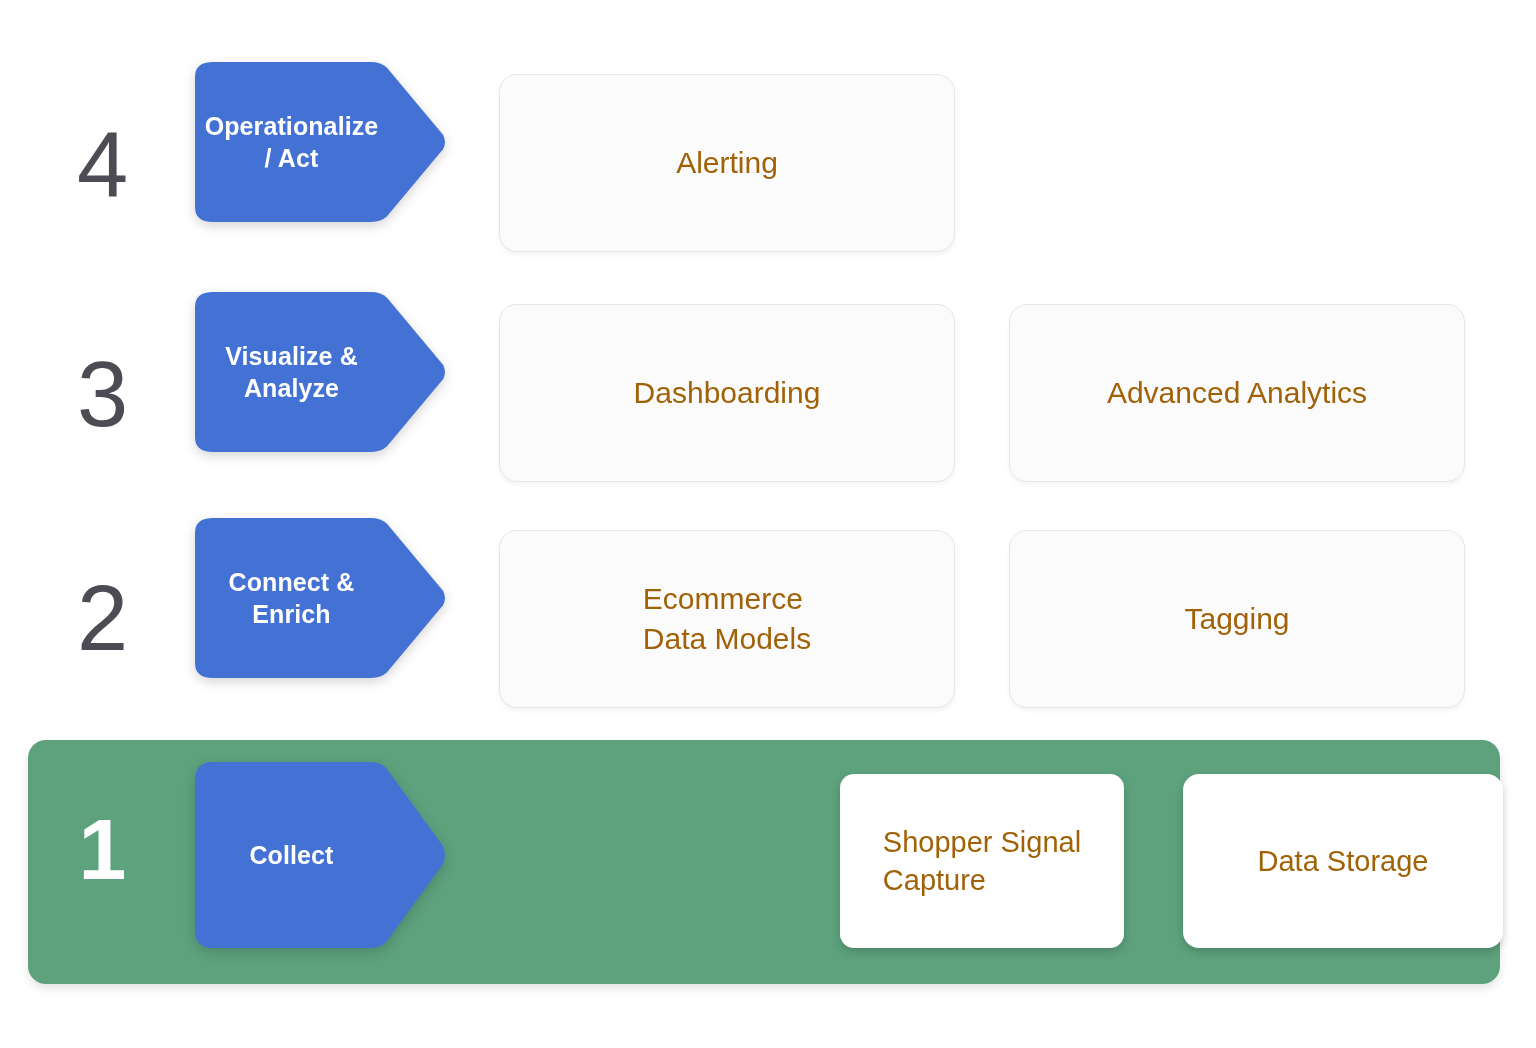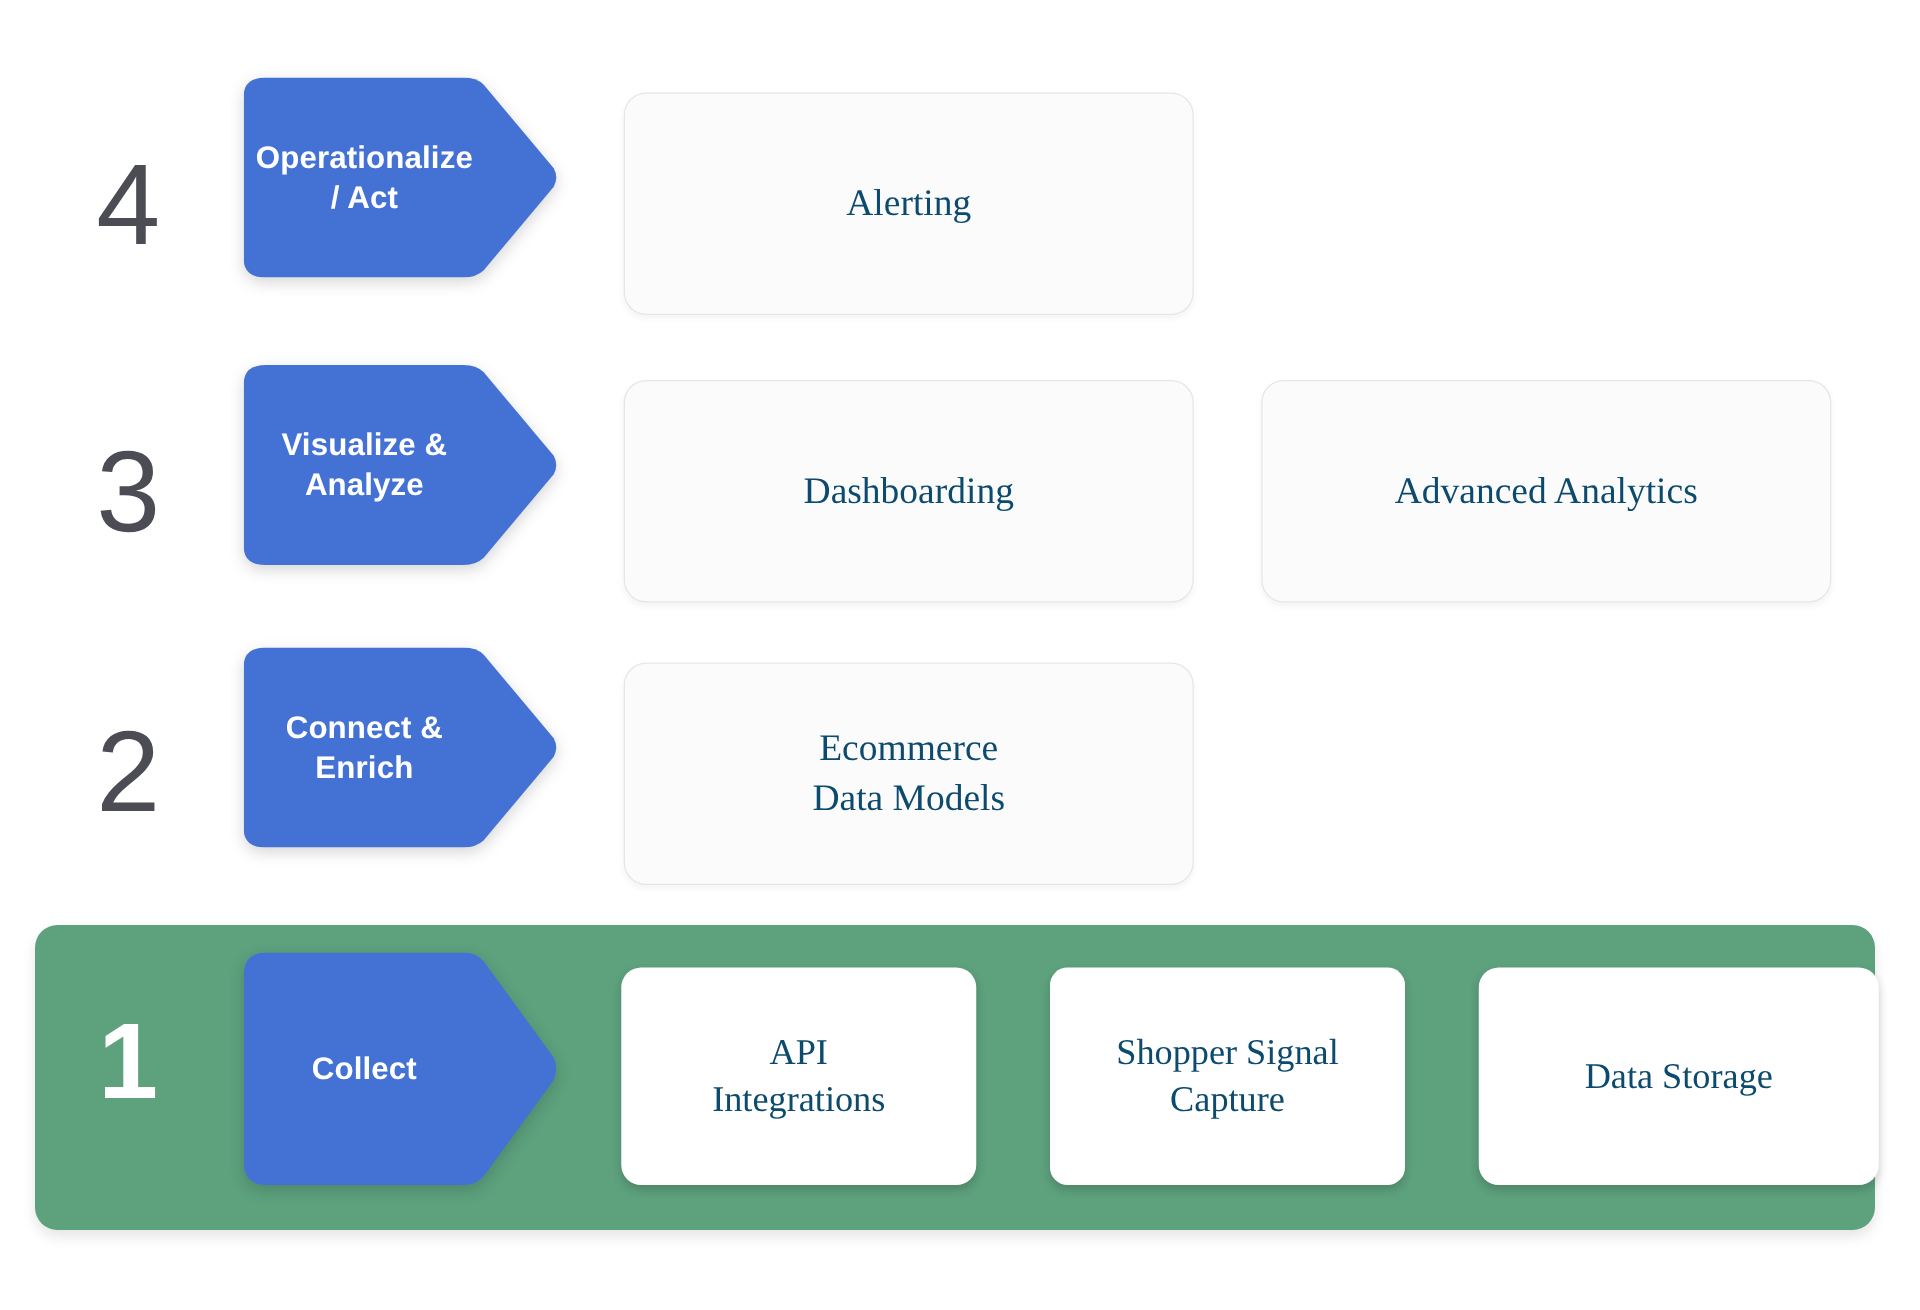--- a/index.html
+++ b/index.html
@@ -111,28 +111,26 @@
   
   .card {
     position: absolute;
     background: #fbfbfc;
     border: 1px solid #e6e6e9;
     border-radius: 18px;
     box-shadow: 0 3px 5px rgba(0,0,0,0.045);
     display: flex;
     align-items: center;
     justify-content: center;
-    text-align: center;
-    color: #0c4a6e;
+    color: #a16207;
     font-size: 30px;
     font-weight: 400;
     line-height: 1.32;
     white-space: pre-line;
     box-sizing: border-box;
-    font-family: Liberation Serif, serif;
   }
 
   
   .stage-row.r4 .card,
   .stage-row.r3 .card,
   .stage-row.r2 .card {
     top: 12px;
     height: 178px;
     width: 456px;
   }
@@ -199,32 +197,31 @@
     <div class="chevron">
       <svg viewBox="0 0 252 196" preserveAspectRatio="none">
         <path d="M18 0 H176 Q186 0 192 7 L248 89 Q252 98 248 107 L192 189 Q186 196 176 196 H18 Q0 196 0 178 V18 Q0 0 18 0 Z" fill="#4472d4"></path>
       </svg>
       <div class="chevron-label">Connect &amp;
 Enrich</div>
     </div>
 
     <div class="card c1">Ecommerce
 Data Models</div>
+    <div class="card c2">Tagging</div>
   </div>
 
   <div class="stage-row r1">
     <div class="step-number">1</div>
 
     <div class="chevron">
       <svg viewBox="0 0 252 186" preserveAspectRatio="none">
         <path d="M18 0 H176 Q186 0 192 7 L248 84 Q252 93 248 102 L192 179 Q186 186 176 186 H18 Q0 186 0 168 V18 Q0 0 18 0 Z" fill="#4472d4"></path>
       </svg>
       <div class="chevron-label">Collect</div>
     </div>
 
-    <div class="card c1">API
-Integrations</div>
     <div class="card c2">Shopper Signal
 Capture</div>
     <div class="card c3">Data Storage</div>
   </div>
 
 </div>
 
 </body></html>

